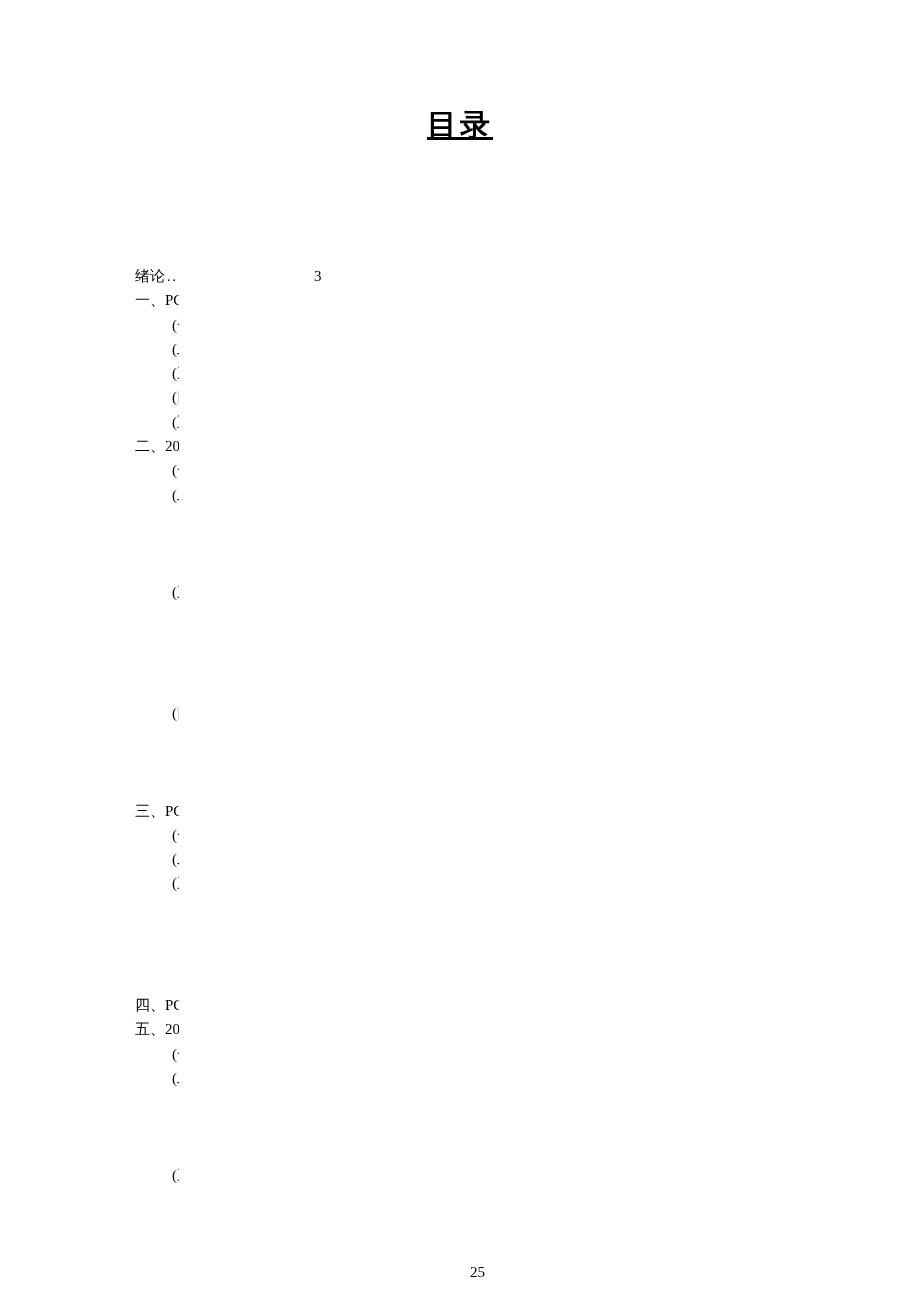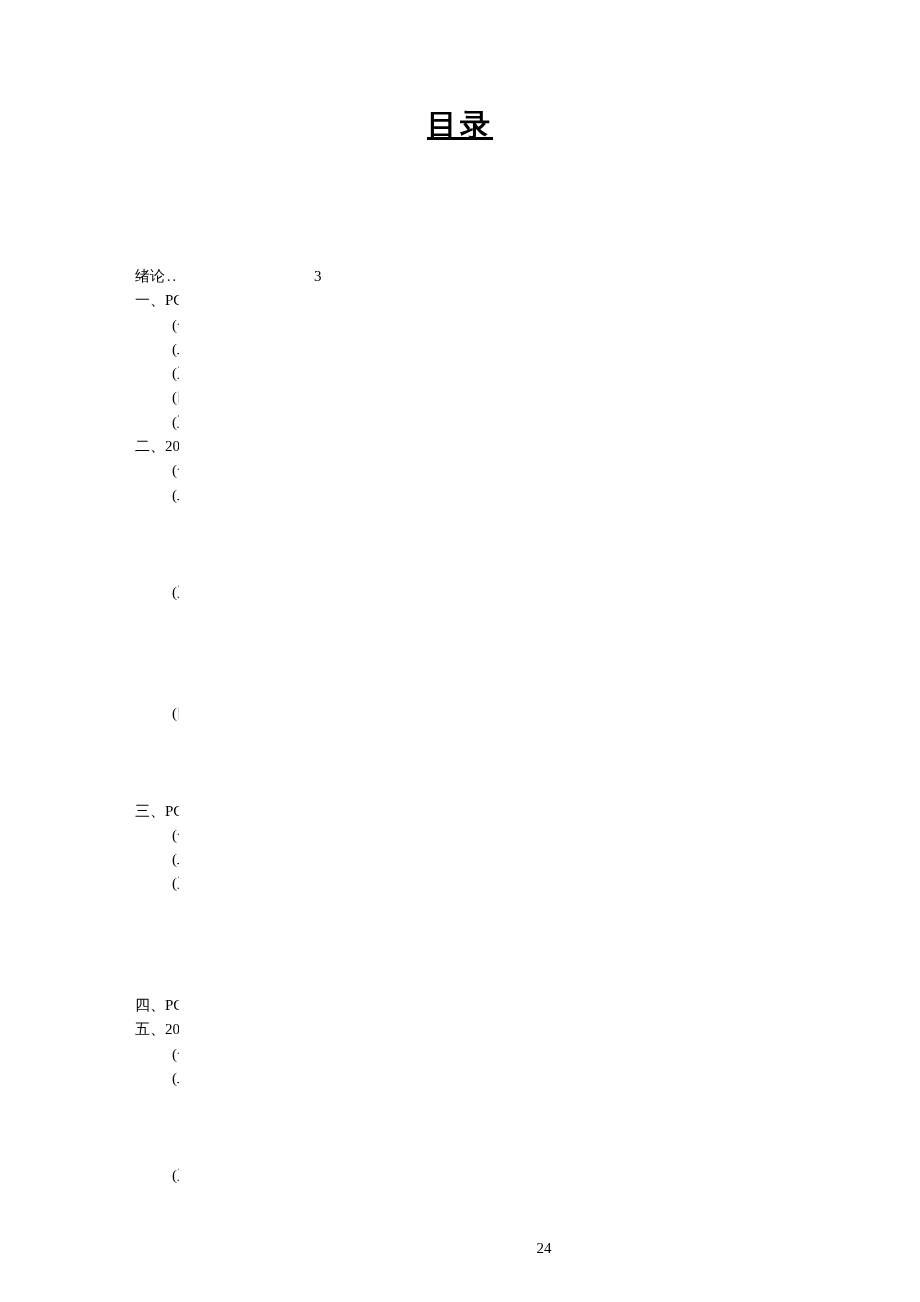--- a/index.html
+++ b/index.html
@@ -290,14 +290,19 @@
       <div class="row indent-2">
         <span class="label">2、创新促进 PCB 复配化学品行业更高品质的发展</span>
         <span class="leader"></span>
         <span class="page">23</span>
       </div>
       <div class="row indent-2">
         <span class="label">3、尝试格式创新和品牌创新</span>
         <span class="leader"></span>
         <span class="page">24</span>
       </div>
+      <div class="row indent-2">
+        <span class="label">4、自主创新+品牌</span>
+        <span class="leader"></span>
+        <span class="page">25</span>
+      </div>
     </div>
 </div>
 
 </body></html>

